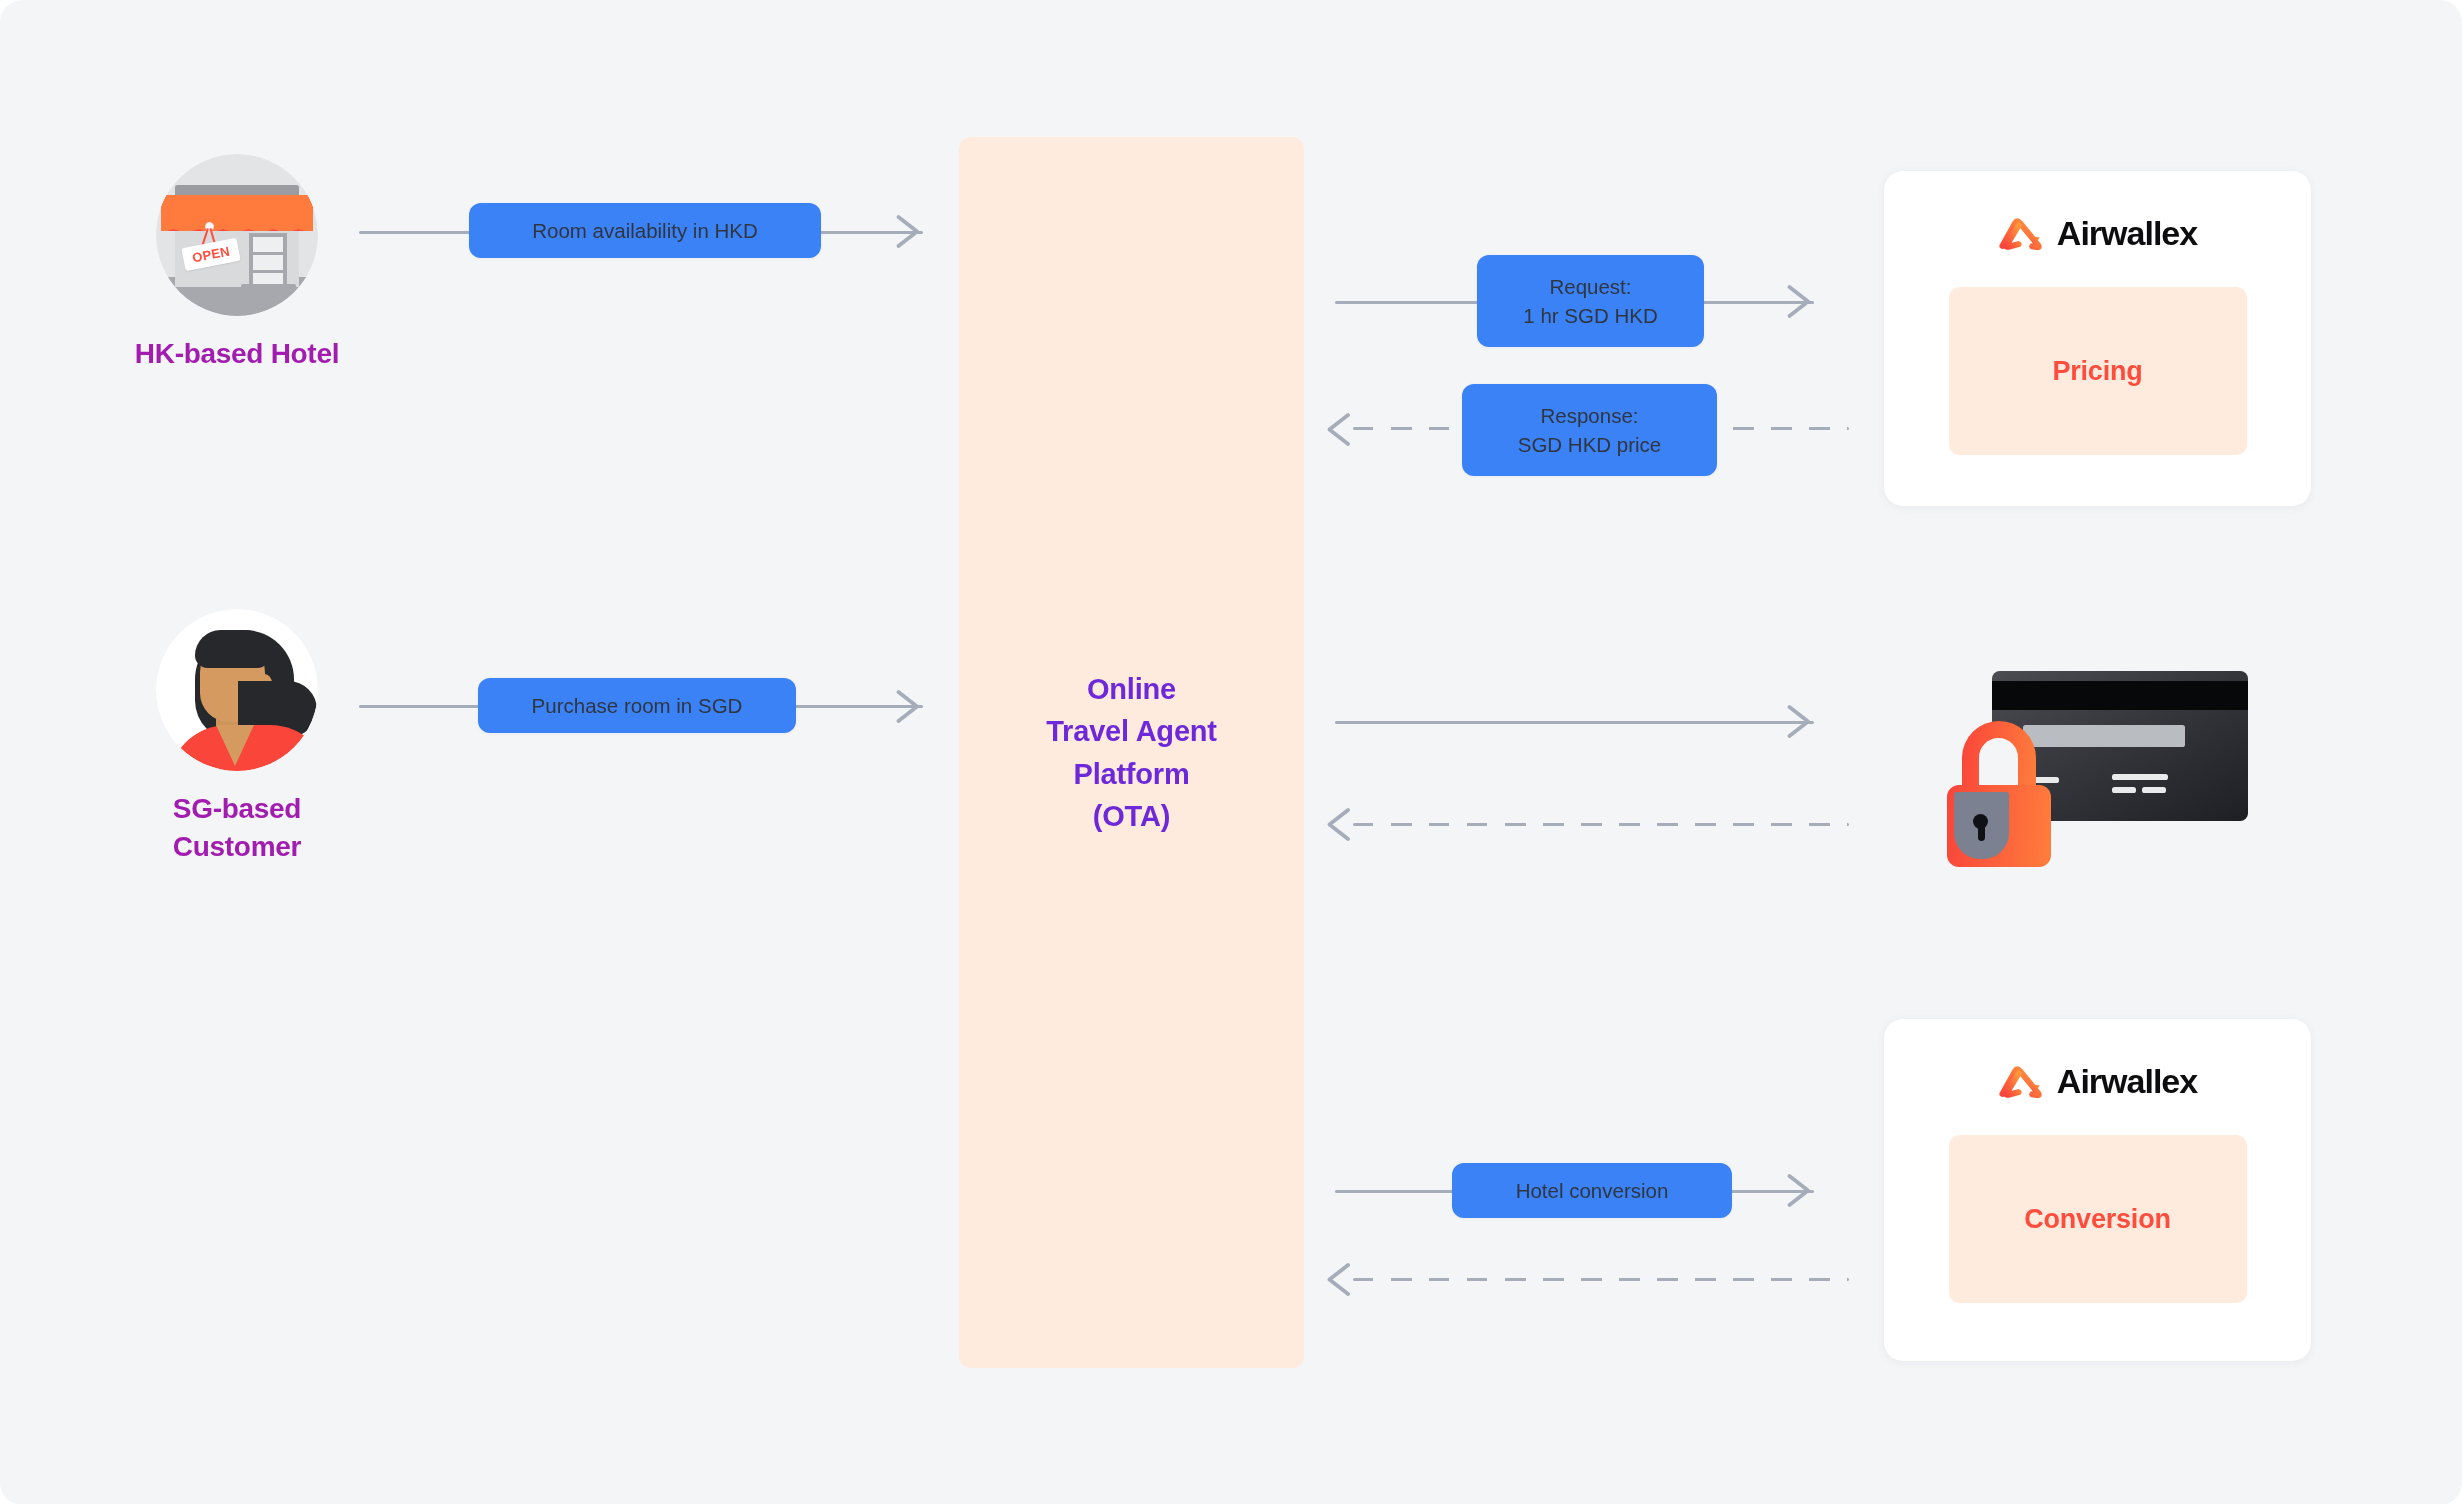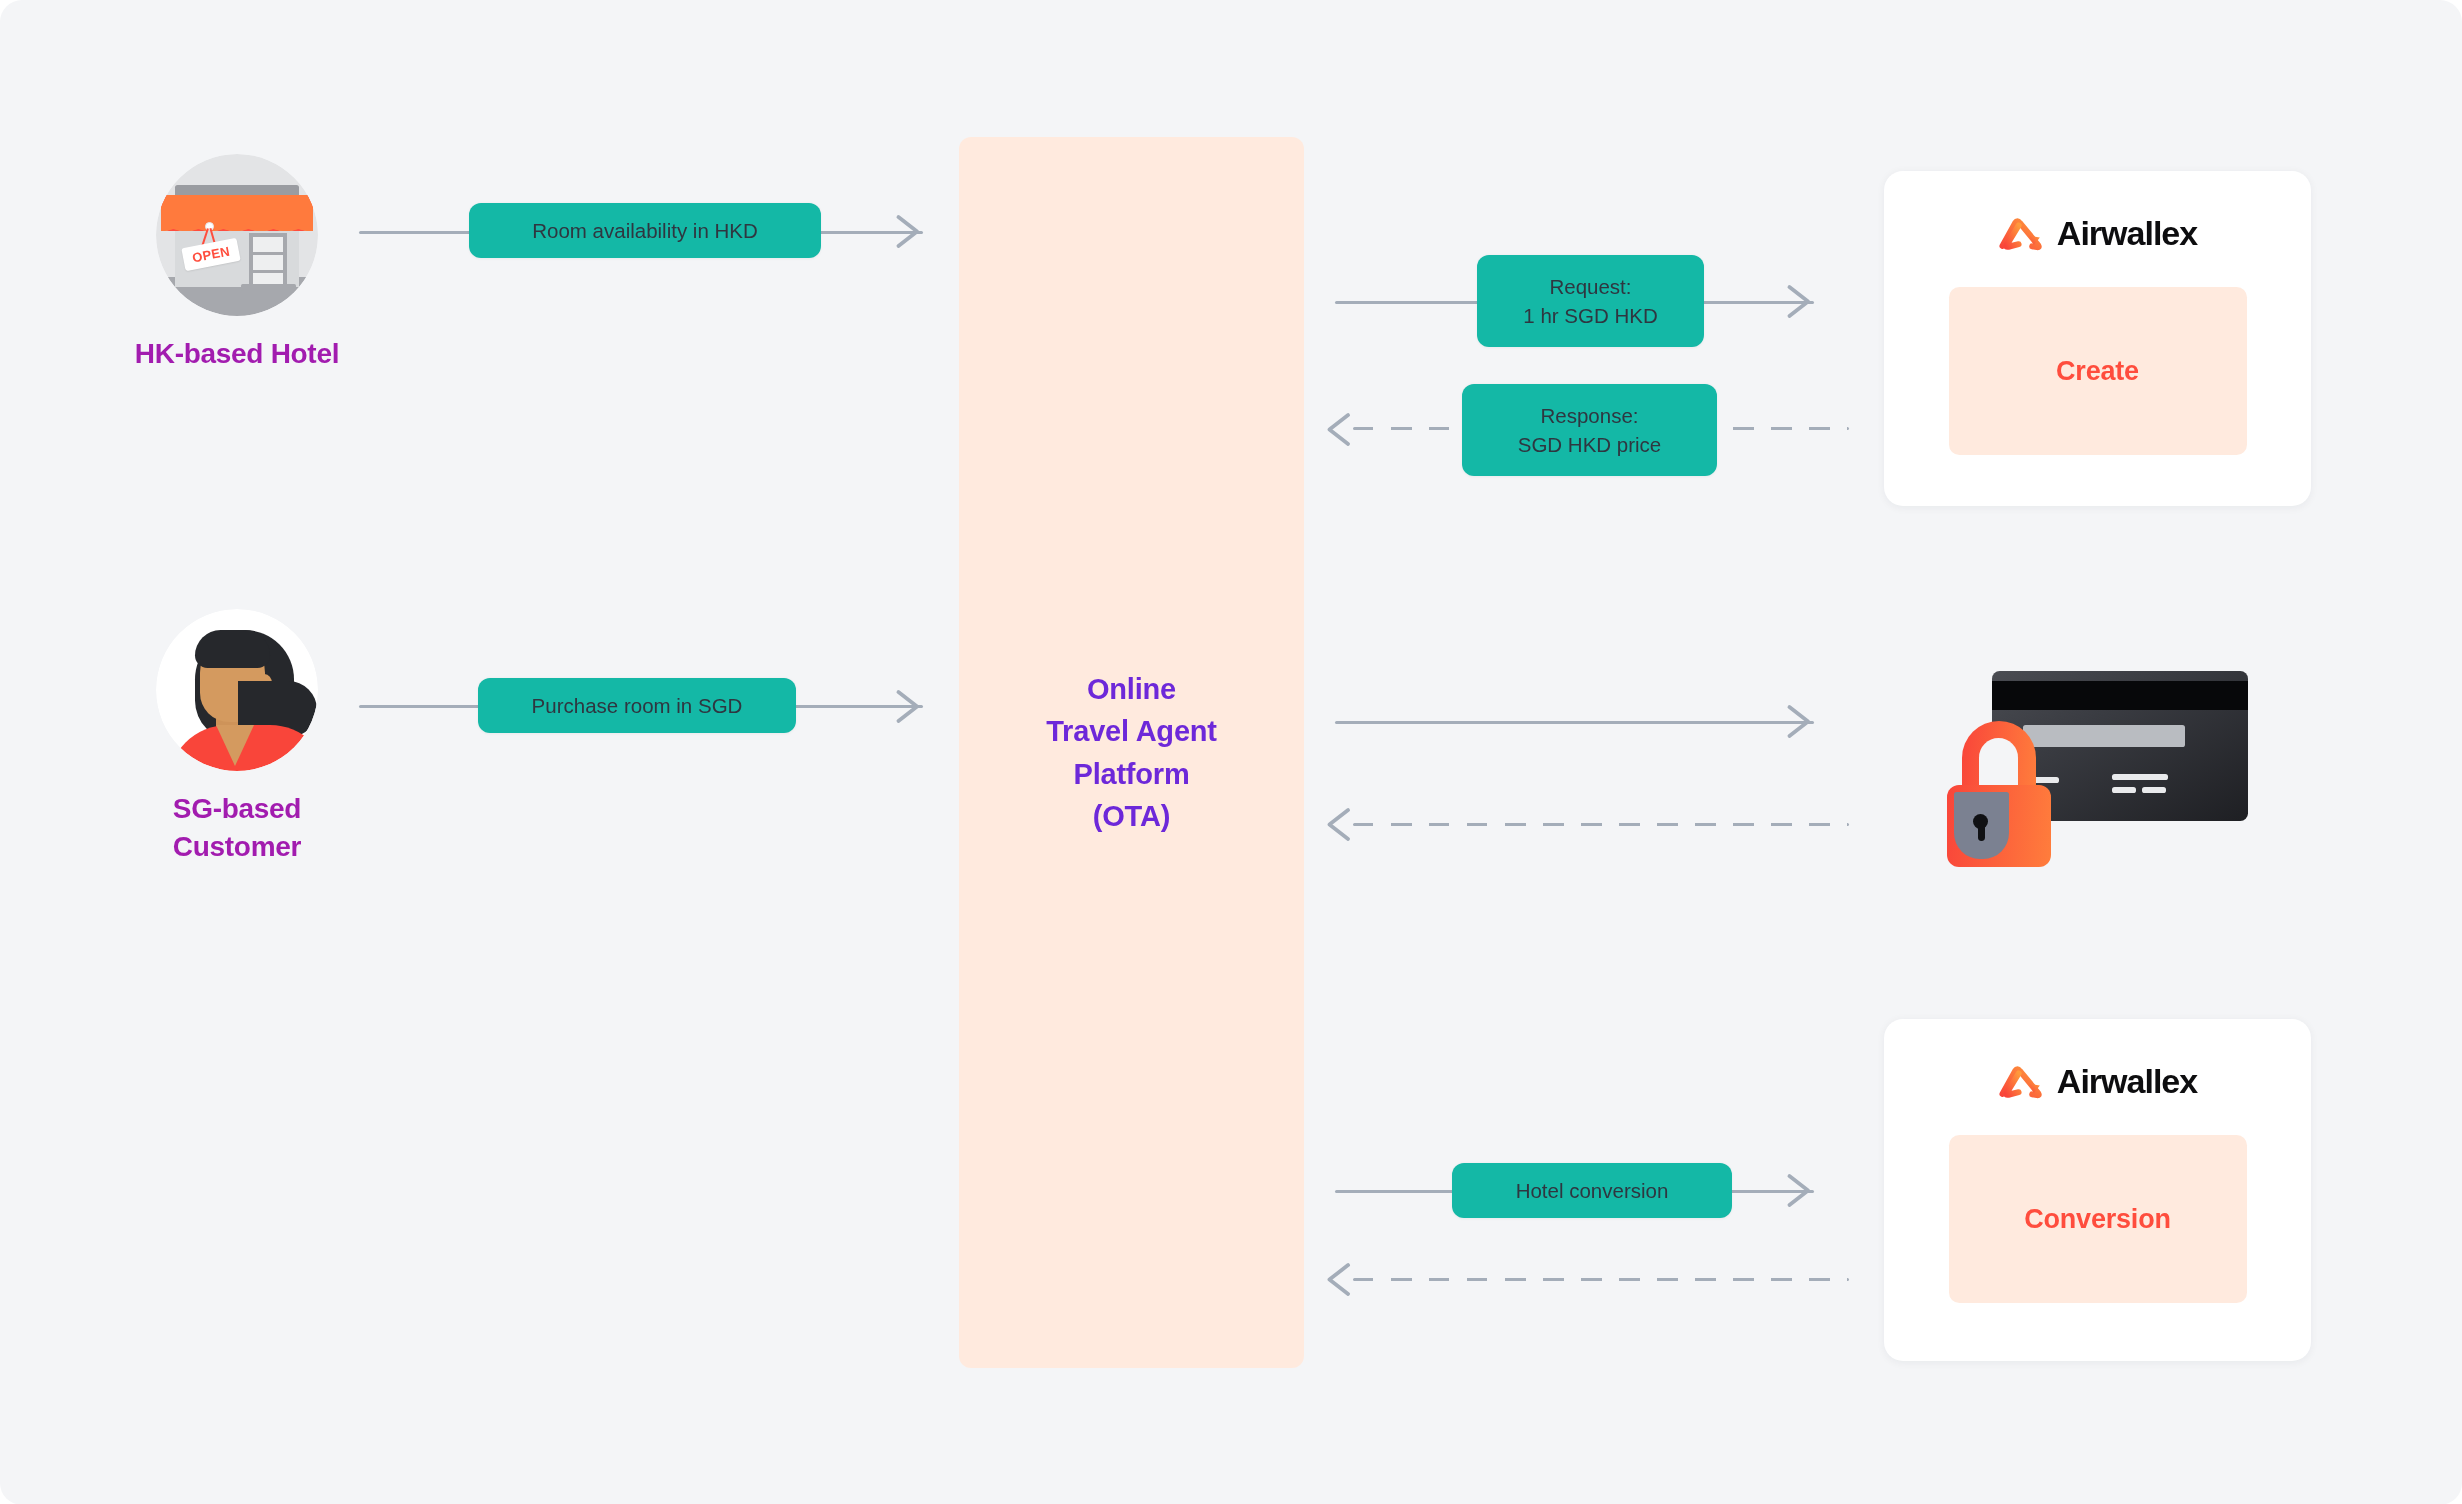--- a/index.html
+++ b/index.html
@@ -157,21 +157,21 @@
   }
   #ota-title {
     color:#6d28d9; font-size:29px; font-weight:bold; line-height:1.45;
     text-align:center; letter-spacing:-0.2px;
     white-space: pre-line;
   }
 
   
   .pill {
     position:absolute;
-    background:#14b8a6;
+    background:#3b82f6;
     border-radius:12px;
     box-shadow: 0 0.9px 2.6px rgba(22,30,46,.05);
     color:#2f3640;
     font-size:20.5px;
     line-height:1.42;
     display:flex; align-items:center; justify-content:center;
     text-align:center;
     white-space: pre-line;
     padding: 0 13.7px;
     box-sizing:border-box;
@@ -365,21 +365,21 @@
             <stop offset="0%" stop-color="#f9453a"></stop>
             <stop offset="100%" stop-color="#ff9a3c"></stop>
           </linearGradient>
         </defs>
         <path d="M5 34 L20 7 Q22.5 3 25.5 7 L47 33 Q49 36 45.5 35.5 L40 34.5" fill="none" stroke="url(#awg1)" stroke-width="7" stroke-linecap="round" stroke-linejoin="round"></path>
         <path d="M24 10 L10 33 Q8.5 35.5 12 35 L24 32" fill="none" stroke="url(#awg1)" stroke-width="7" stroke-linecap="round" stroke-linejoin="round"></path>
         <path d="M36 22 L49 24 L42 33 Z" fill="url(#awg1)"></path>
       </svg>
       <span class="aw-wordmark">Airwallex</span>
     </div>
-    <div class="aw-inner">Create</div>
+    <div class="aw-inner">Pricing</div>
   </div>
 
   <div id="cc-illustration">
     <div class="cc-card">
       <div class="cc-stripe"></div>
       <div class="cc-sig"></div>
       <div class="cc-d1"></div>
       <div class="cc-d2"></div>
       <div class="cc-d3"></div>
       <div class="cc-d4"></div>

